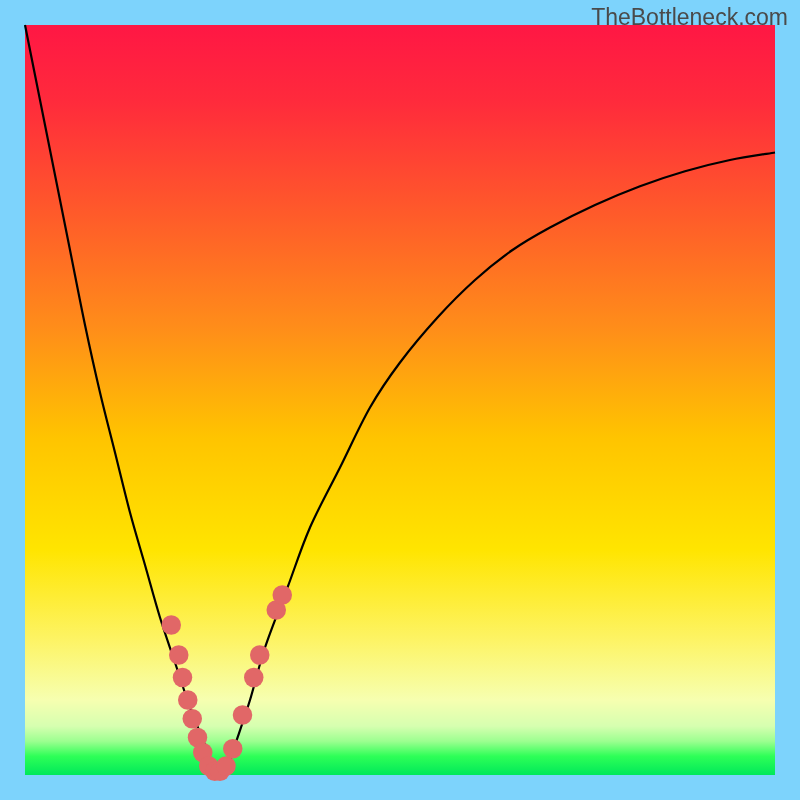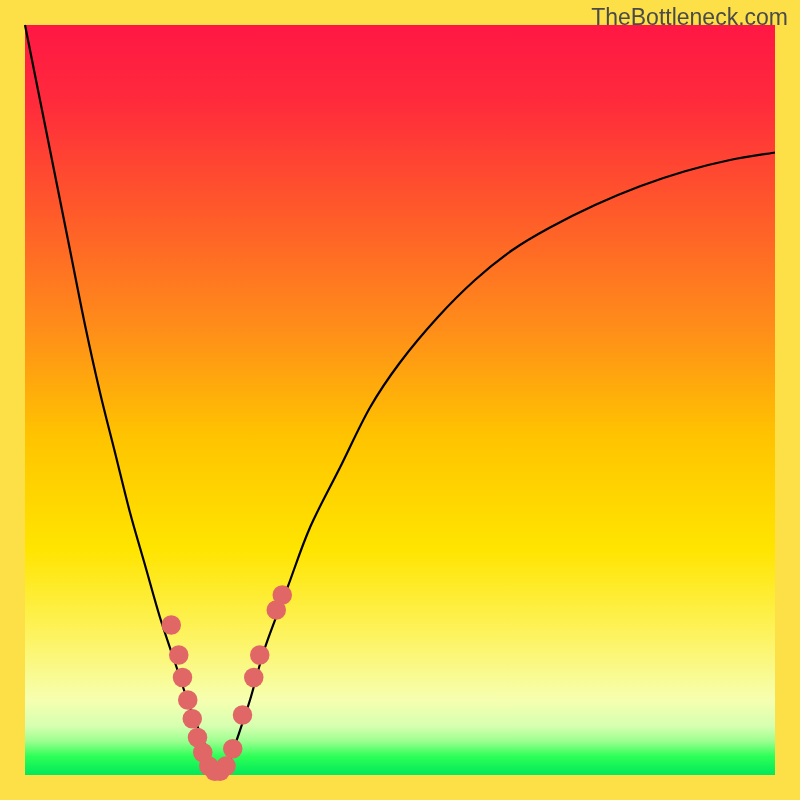--- a/index.html
+++ b/index.html
@@ -10,21 +10,21 @@
     overflow: hidden;
     background: #000;
     font-family: Arial, Helvetica, sans-serif;
   }
   .frame {
     position: absolute;
     top: 0;
     left: 0;
     width: 800px;
     height: 800px;
-    background: #fde047;
+    background: #7dd3fc;
   }
   .plot-area {
     position: absolute;
     top: 25px;
     left: 25px;
     width: 750px;
     height: 750px;
     
   }
   .watermark {

